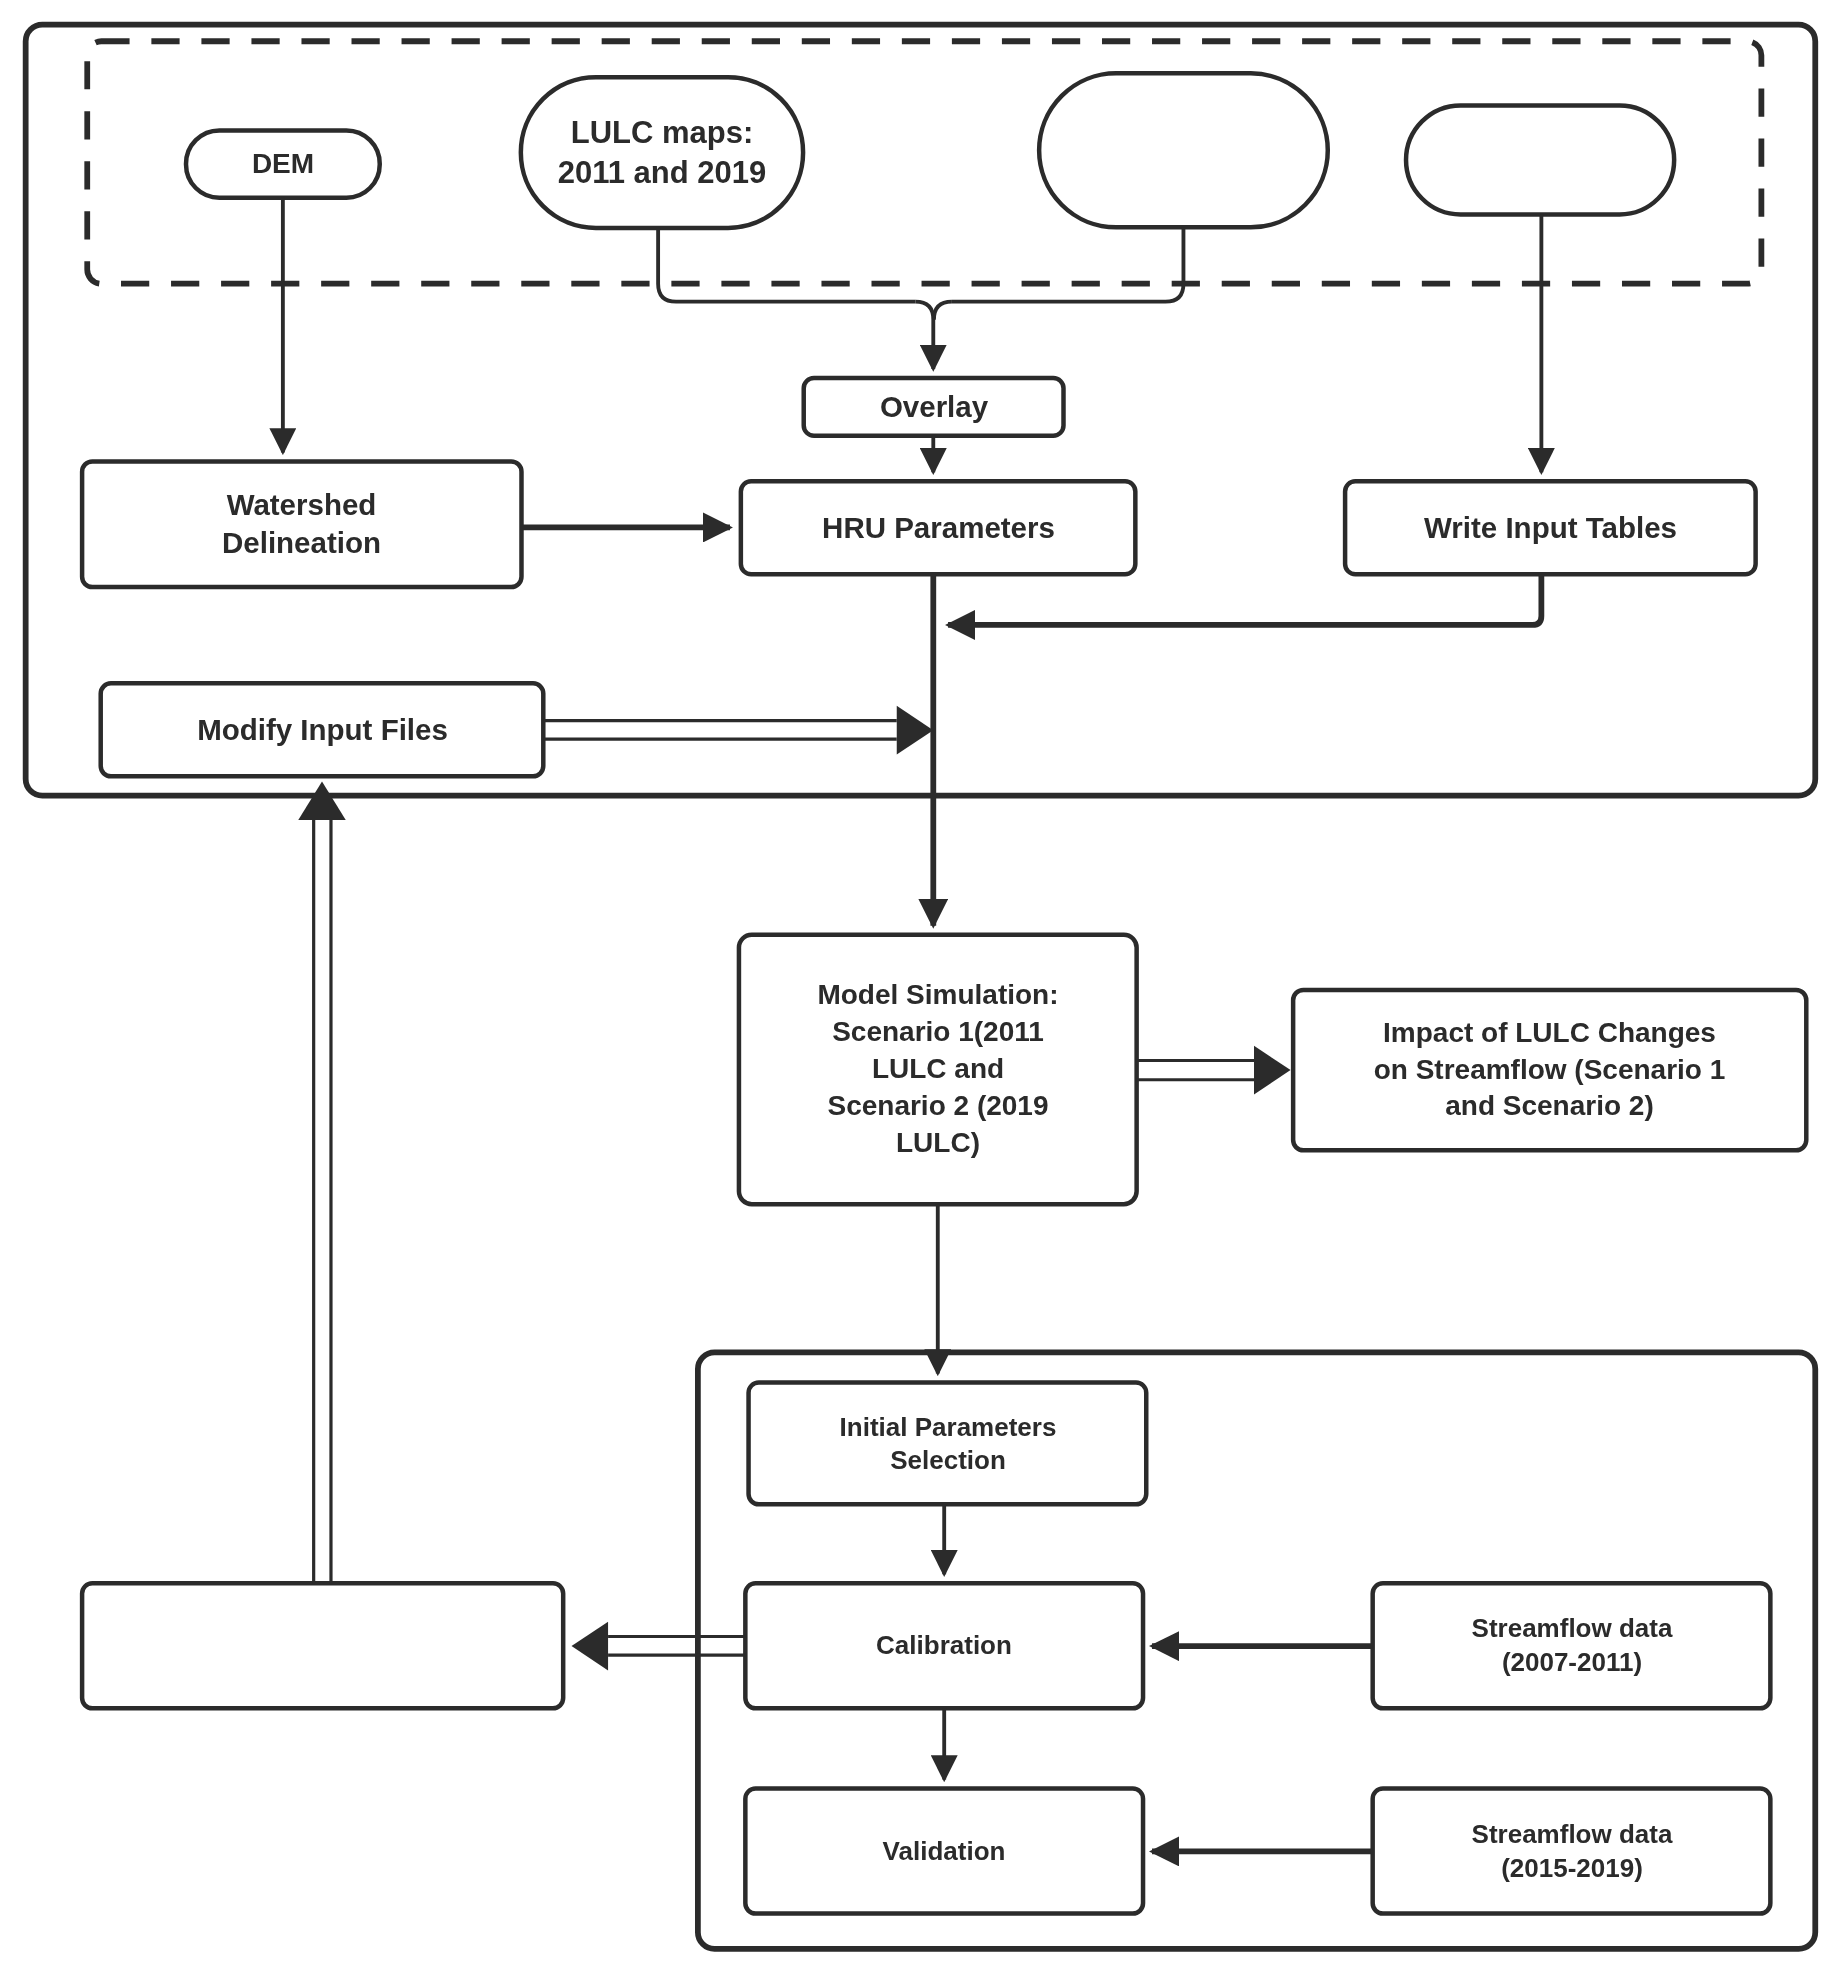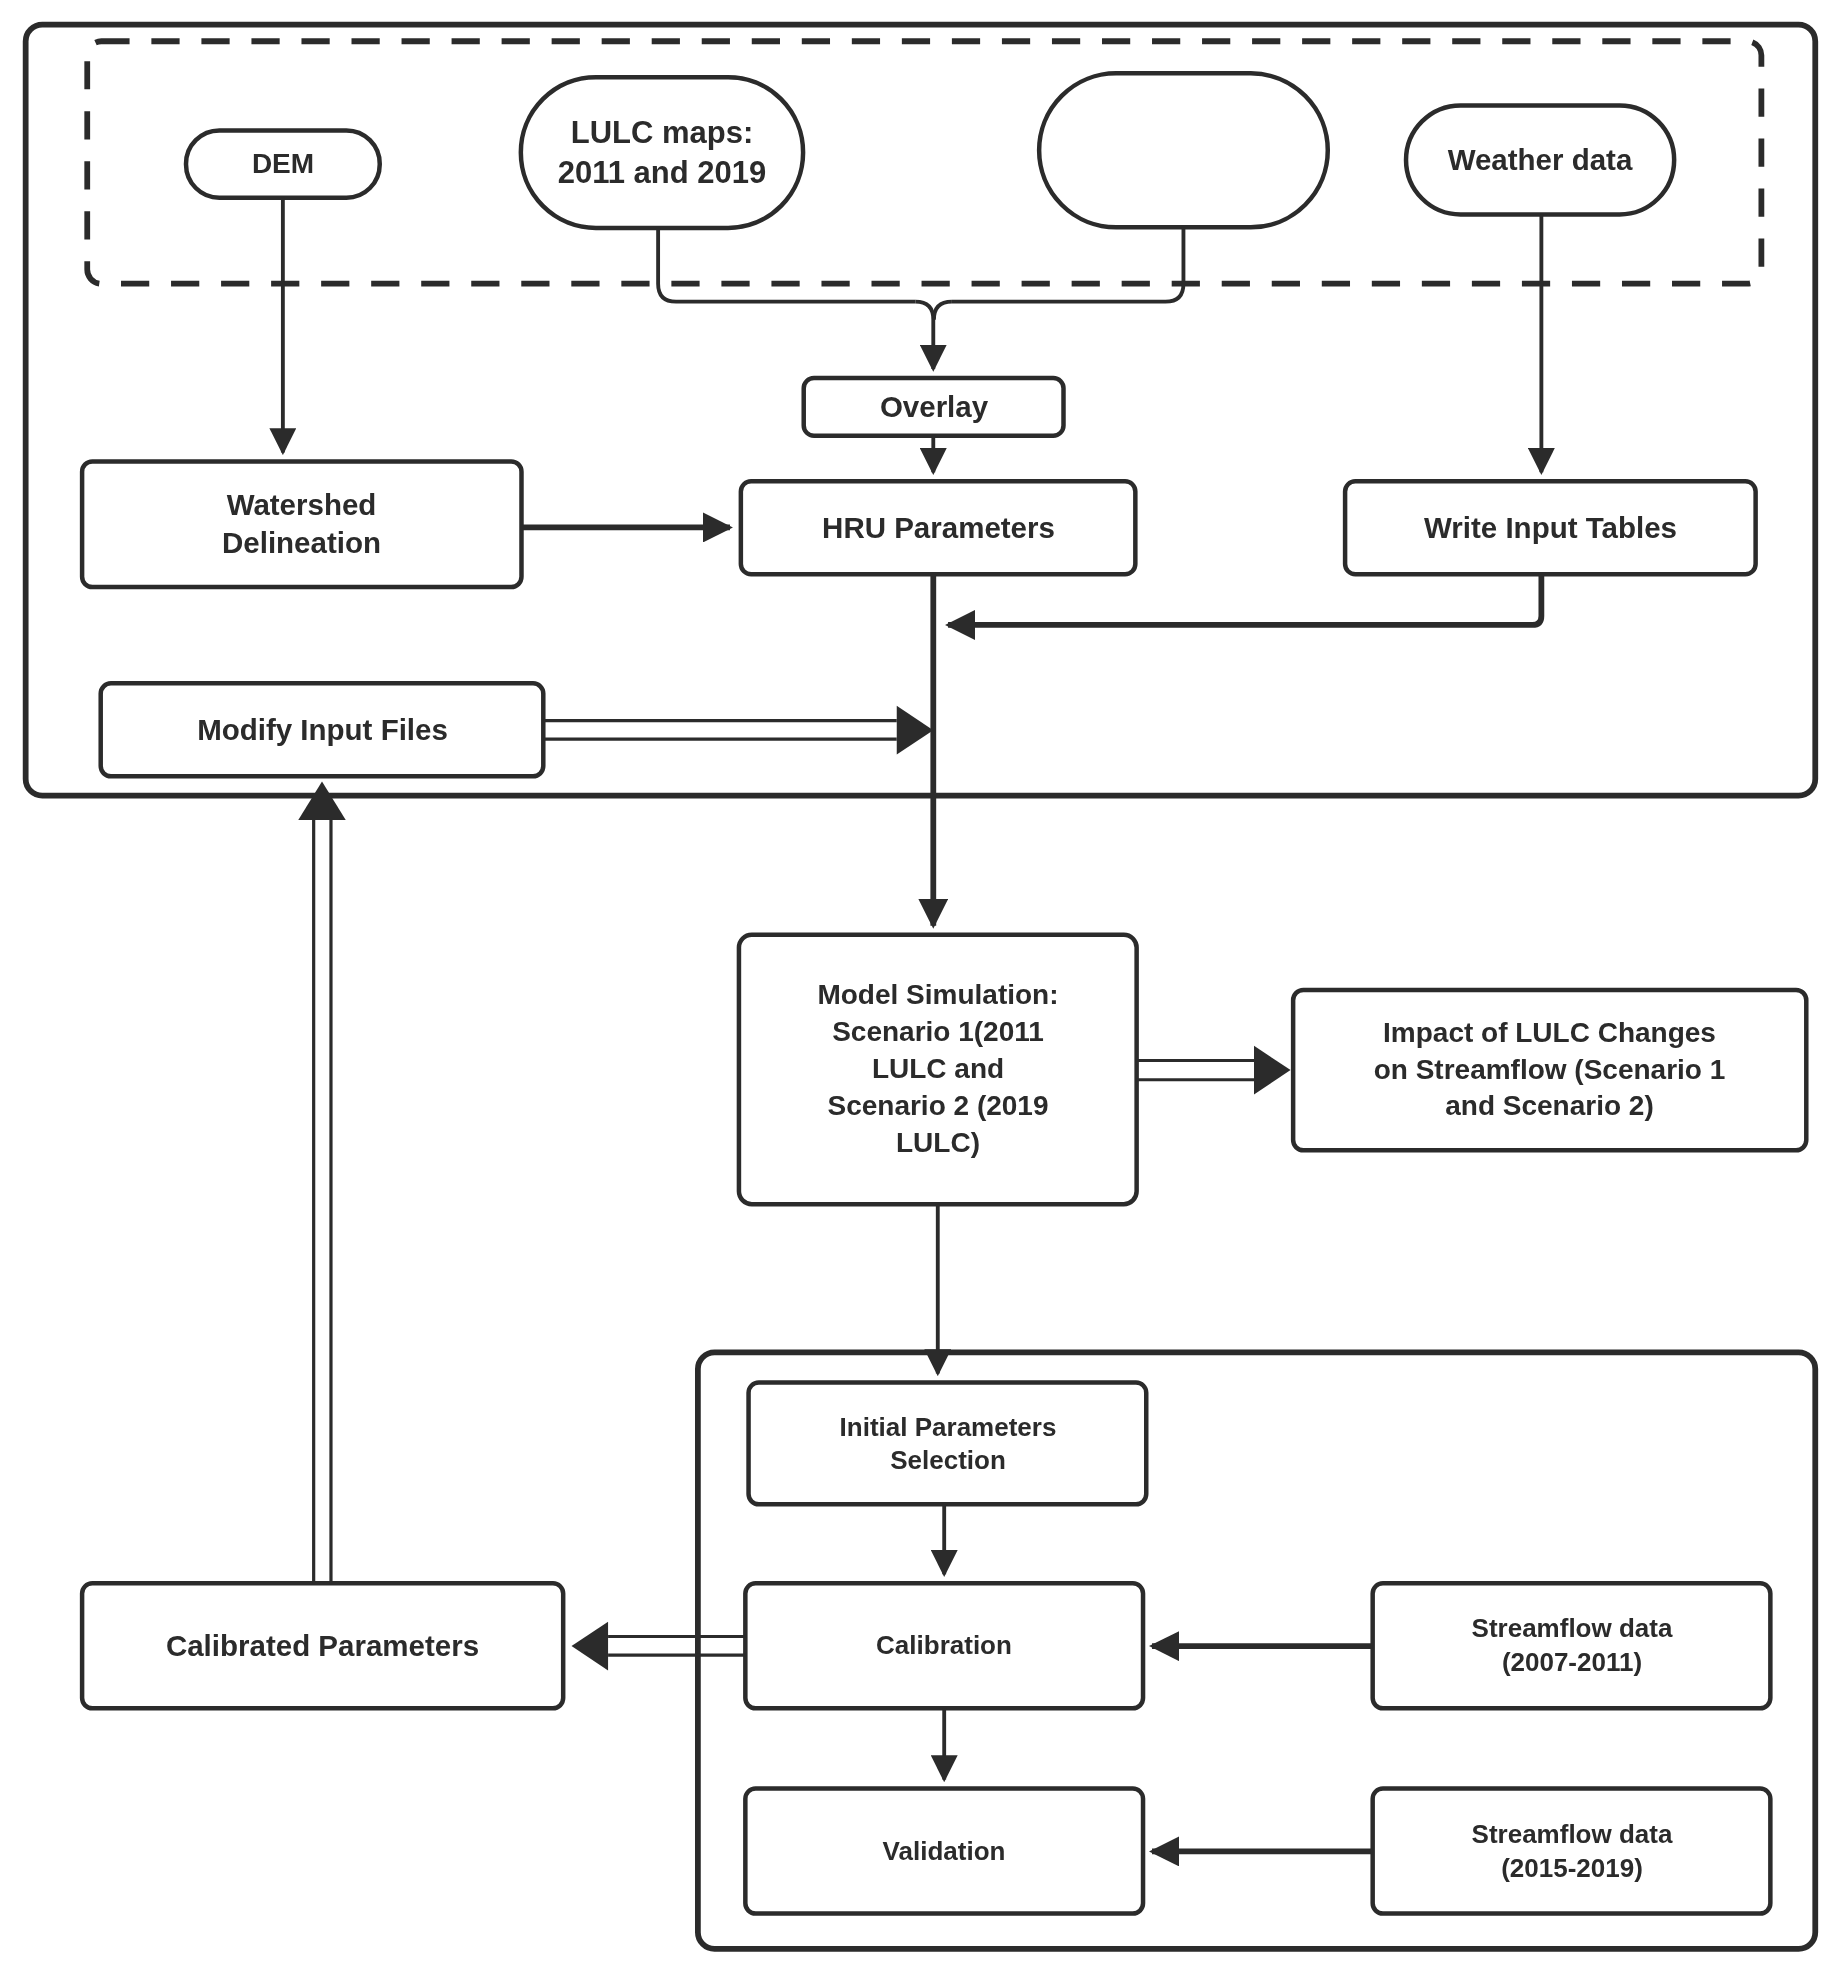--- a/index.html
+++ b/index.html
@@ -127,21 +127,20 @@
       <polygon points="465,1278 502,1218 539,1278"></polygon>
     </g>
   </svg>
 
   <div class="nodeText" style="left:186px;top:130px;width:194px;height:67px;font-size:28px;">DEM</div>
 
   <div class="nodeText" style="left:521px;top:77px;width:282px;height:151px;font-size:31px;">LULC maps:
 2011 and 2019</div>
 
 
-  <div class="nodeText" style="left:1406px;top:105px;width:268px;height:109px;font-size:29.5px;">Weather data</div>
 
   <div class="nodeText" style="left:82px;top:461px;width:439px;height:126px;font-size:29.5px;">Watershed
 Delineation</div>
 
   <div class="nodeText" style="left:804px;top:378px;width:260px;height:58px;font-size:29.5px;">Overlay</div>
 
   <div class="nodeText" style="left:741px;top:481px;width:395px;height:93px;font-size:29.5px;">HRU Parameters</div>
 
   <div class="nodeText" style="left:101px;top:683px;width:443px;height:93px;font-size:29.5px;">Modify Input Files</div>
 
@@ -157,21 +156,20 @@
 on Streamflow (Scenario 1
 and Scenario 2)</div>
 
   <div class="nodeText" style="left:749px;top:1383px;width:398px;height:122px;font-size:26px;">Initial Parameters
 Selection</div>
 
   <div class="nodeText" style="left:745px;top:1583px;width:398px;height:125px;font-size:26px;">Calibration</div>
 
   <div class="nodeText" style="left:745px;top:1789px;width:398px;height:125px;font-size:26px;">Validation</div>
 
-  <div class="nodeText" style="left:82px;top:1583px;width:481px;height:125px;font-size:29.5px;">Calibrated Parameters</div>
 
   <div class="nodeText" style="left:1373px;top:1583px;width:398px;height:125px;font-size:26px;">Streamflow data
 (2007-2011)</div>
 
   <div class="nodeText" style="left:1373px;top:1789px;width:398px;height:125px;font-size:26px;">Streamflow data
 (2015-2019)</div>
 
 </div>
 
 

